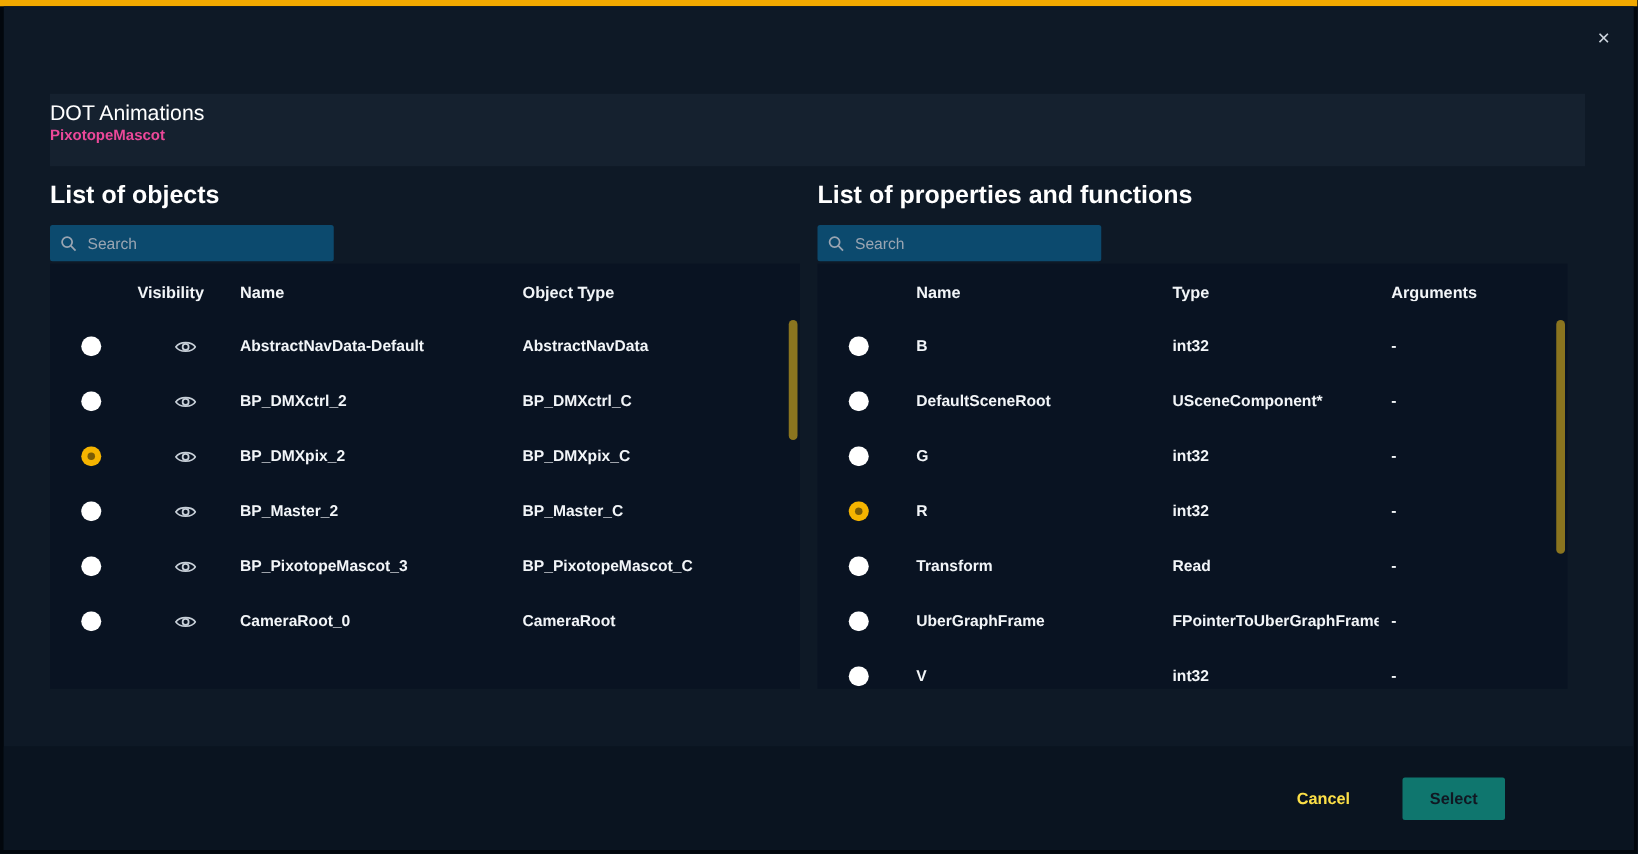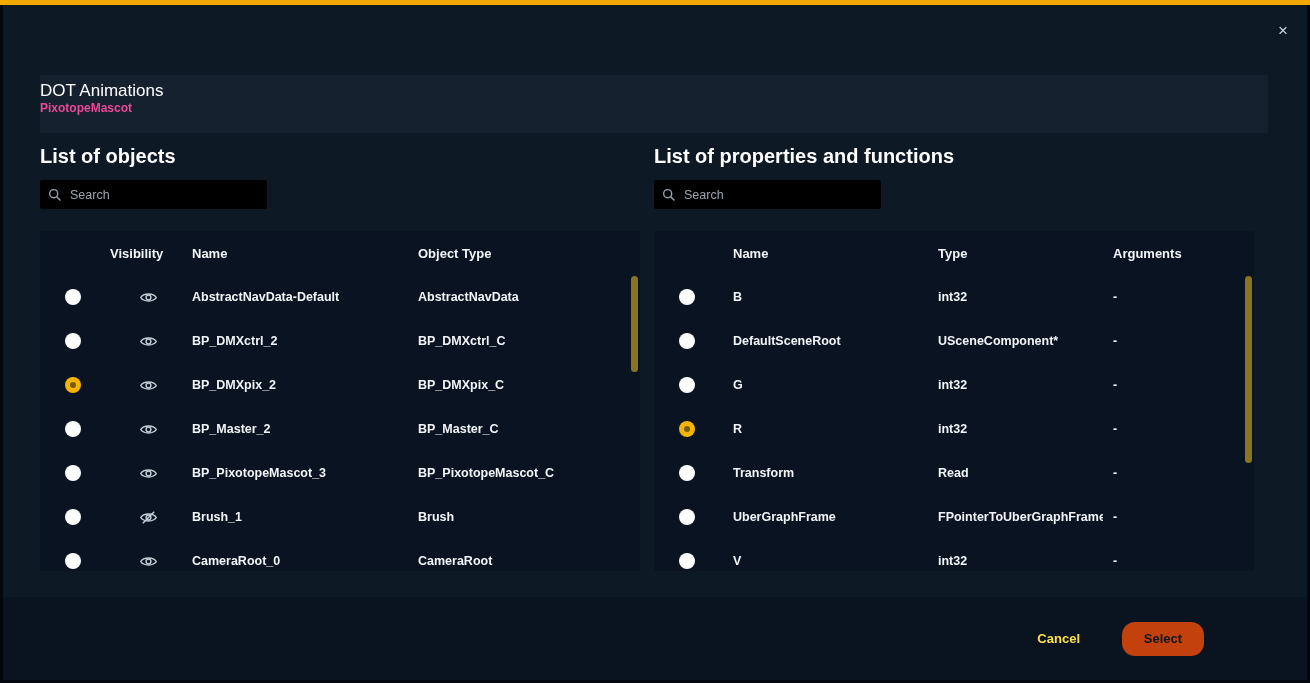--- a/index.html
+++ b/index.html
@@ -37,22 +37,22 @@
     position:absolute; left:0; right:0; top:6px; text-align:left; pointer-events:none;
   }
   .title { font-size:17px; font-weight:normal; color:#ffffff; }
   .subtitle { margin-top:0; font-size:12px; font-weight:bold; color:#ec4899; }
   
   .panel-col { position:absolute; top:140px; width:600px; }
   .panel-col.left { left:37px; }
   .panel-col.right { left:651px; }
   .panel-heading { font-size:20px; font-weight:bold; margin-bottom:12px; }
   .searchbox {
-    width:227px; height:29px; background:#000000; display:flex; align-items:center;
-    padding:0 8px; border-radius:2px; margin-bottom:22px;
+    width:227px; height:29px; background:#0c4a6e; display:flex; align-items:center;
+    padding:0 8px; border-radius:2px; margin-bottom:2px;
   }
   .searchbox svg { flex:0 0 auto; margin-right:8px; }
   .searchbox input {
     background:transparent; border:none; outline:none; color:#e8edf2;
     font-family:"Liberation Sans", sans-serif; font-size:12.5px; width:100%;
   }
   .searchbox input::placeholder { color:#9aa5b2; }
   .table {
     position:relative; width:600px; height:340px; background:#091322; overflow:hidden;
   }
@@ -83,21 +83,21 @@
   
   .footer {
     position:absolute; left:0; right:0; bottom:0; height:83px; background:#0a1420;
     display:flex; align-items:center; justify-content:flex-end; gap:42px; padding-right:103px;
   }
   .cancel-btn {
     background:transparent; border:none; color:#fde047; font-weight:bold;
     font-size:13px; cursor:pointer; font-family:"Liberation Sans", sans-serif;
   }
   .select-btn {
-    width:82px; height:34px; background:#c2410c; border:none; border-radius:13px;
+    width:82px; height:34px; background:#0f766e; border:none; border-radius:2px;
     color:#111722; font-weight:bold; font-size:13px; cursor:pointer;
     font-family:"Liberation Sans", sans-serif;
   }
 </style>
 </head>
 <body>
 
 <div class="topbar"></div>
 
 <div class="modal">
@@ -205,36 +205,20 @@
           </div>
           <div class="trow lgrid">
             <div class="cell c-radio">
               <span class="radio"></span>
             </div>
             <div class="cell c-vis">
               <span class="eye">
                 <svg width="17" height="13" viewBox="0 0 24 18" fill="none" stroke="#c7cfd8" stroke-width="2">
                   <path d="M1 9 C5 2.5 19 2.5 23 9 C19 15.5 5 15.5 1 9 Z"></path>
                   <circle cx="12" cy="9" r="3.4"></circle>
-                  <line x1="4" y1="17" x2="20" y2="1"></line>
-                </svg>
-              </span>
-            </div>
-            <div class="cell c-name">Brush_1</div>
-            <div class="cell c-type">Brush</div>
-          </div>
-          <div class="trow lgrid">
-            <div class="cell c-radio">
-              <span class="radio"></span>
-            </div>
-            <div class="cell c-vis">
-              <span class="eye">
-                <svg width="17" height="13" viewBox="0 0 24 18" fill="none" stroke="#c7cfd8" stroke-width="2">
-                  <path d="M1 9 C5 2.5 19 2.5 23 9 C19 15.5 5 15.5 1 9 Z"></path>
-                  <circle cx="12" cy="9" r="3.4"></circle>
                 </svg>
               </span>
             </div>
             <div class="cell c-name">CameraRoot_0</div>
             <div class="cell c-type">CameraRoot</div>
           </div>
         </div>
       <div class="scroll-thumb" style="top:45px; height:96px;"></div>
     </div>
   </div>

